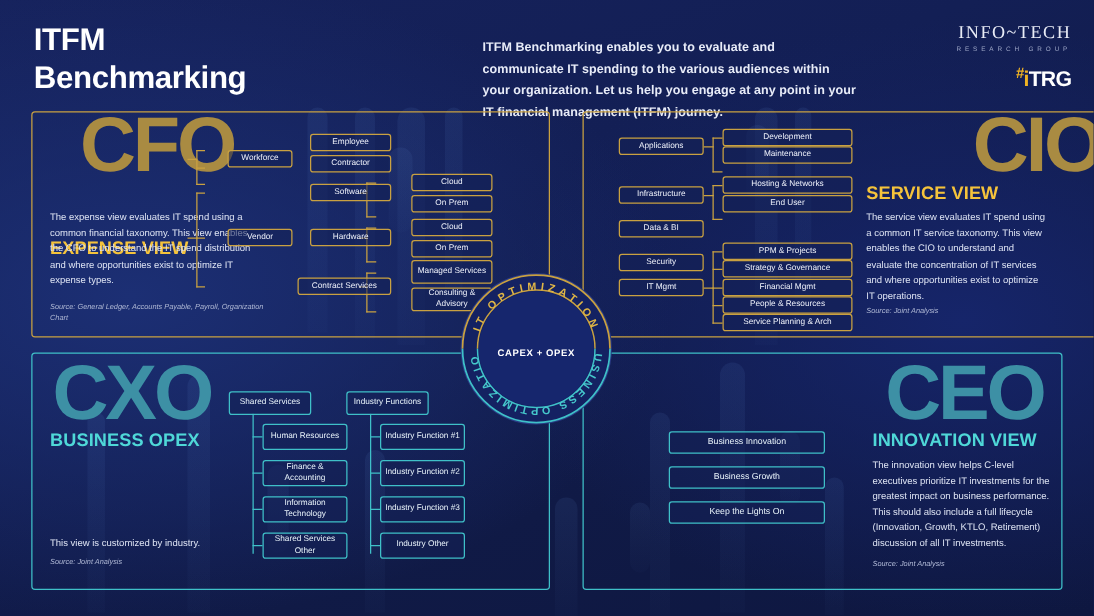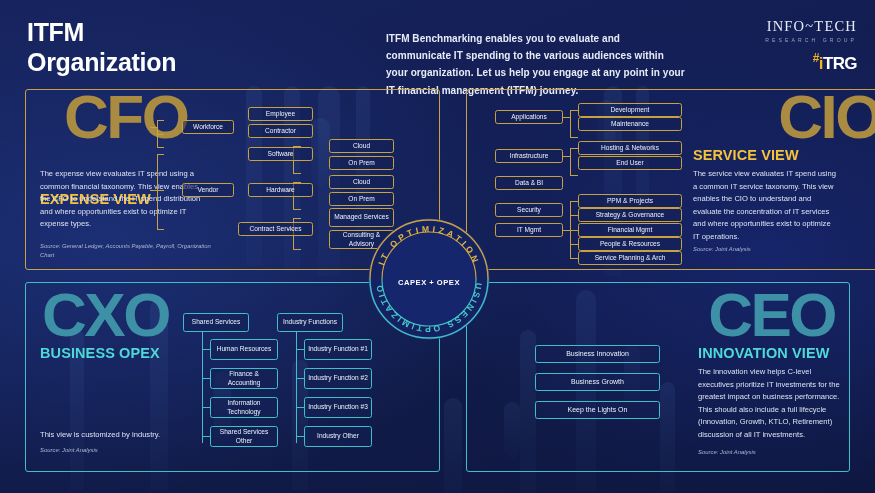--- a/index.html
+++ b/index.html
@@ -100,21 +100,21 @@
     <div class="barr" style="left:504px; top:402px; width:16px; height:56px;"></div>
     <div class="bar" style="left:520px; top:330px; width:16px; height:163px;"></div>
     <div class="bar" style="left:576px; top:290px; width:20px; height:200px;"></div>
     <div class="barr" style="left:624px; top:345px; width:16px; height:60px;"></div>
     <div class="bar" style="left:660px; top:382px; width:15px; height:110px;"></div>
   </div>
 
   <div class="hdr">
     <div class="title">
       <div>ITFM</div>
-      <div>Organization</div>
+      <div>Benchmarking</div>
     </div>
     <div class="intro">ITFM Benchmarking enables you to evaluate and communicate IT spending to the various audiences within your organization. Let us help you engage at any point in your IT financial management (ITFM) journey.</div>
     <div class="logo">
       <div class="logo-main">INFO~TECH</div>
       <div class="logo-sub">RESEARCH GROUP</div>
       <div class="logo-itrg"><span class="hash">#</span><span class="i">i</span><span>TRG</span></div>
     </div>
   </div>
 
   <div class="panel gold" id="p-cfo">

